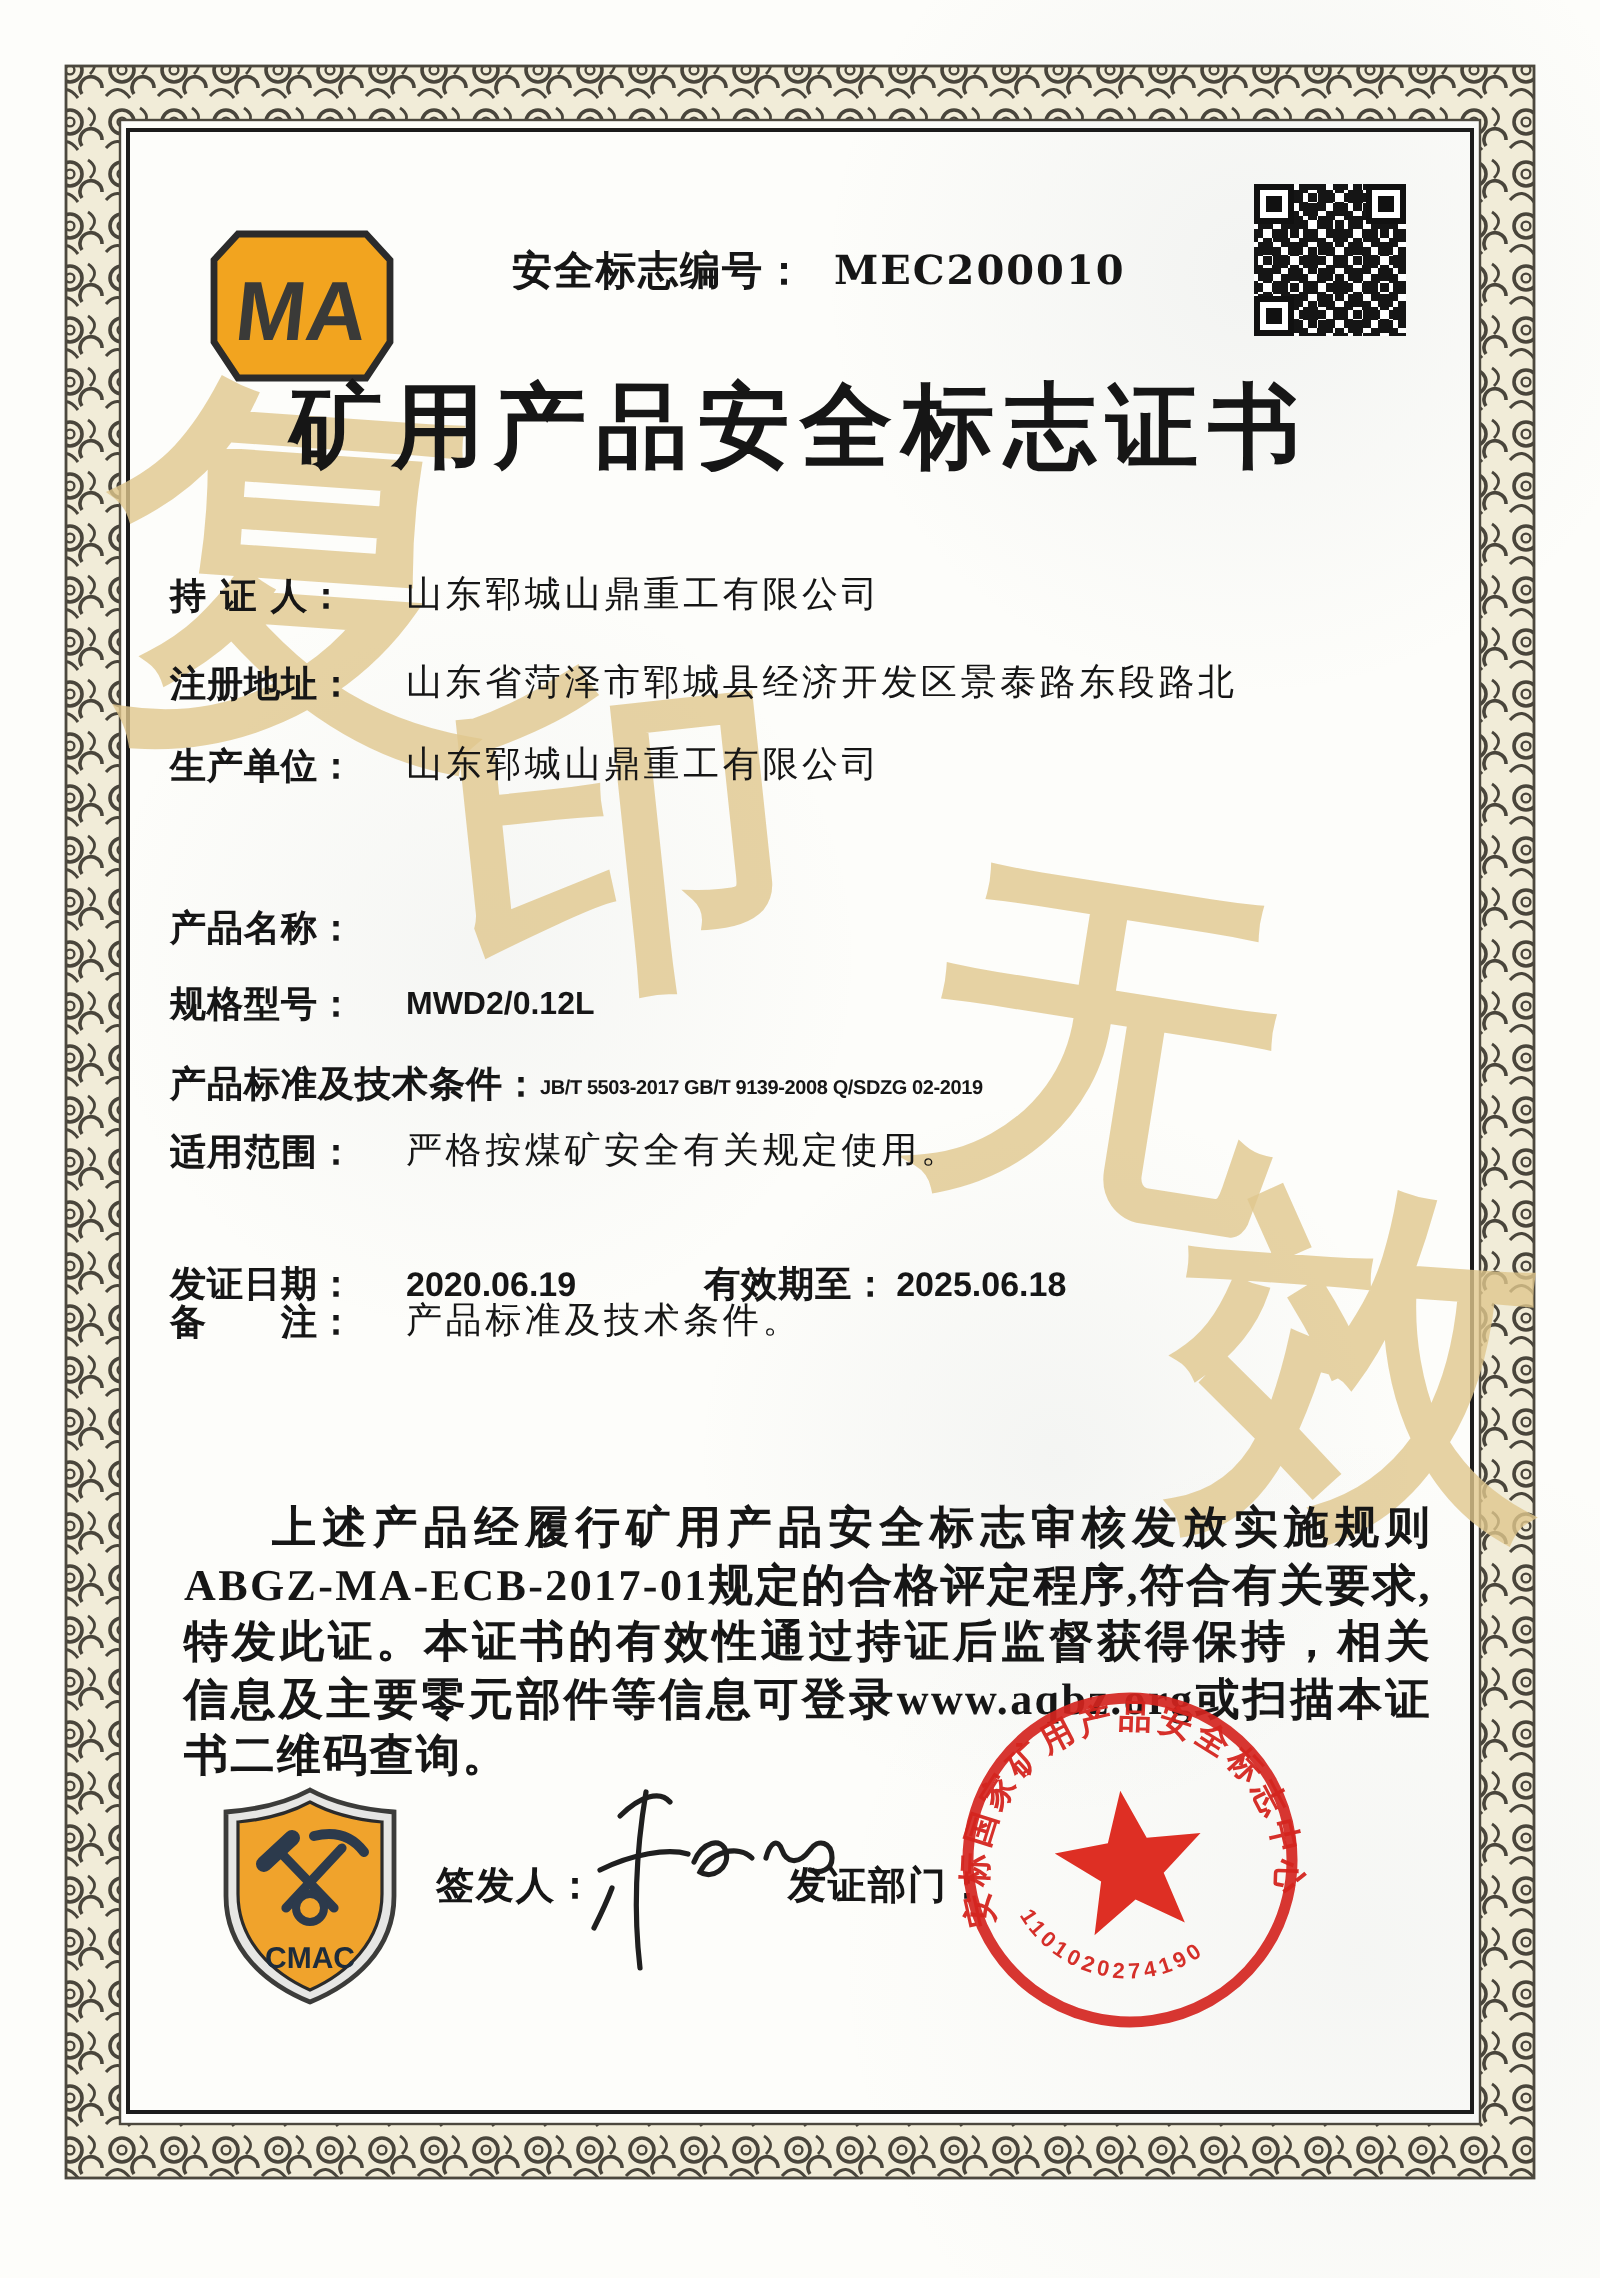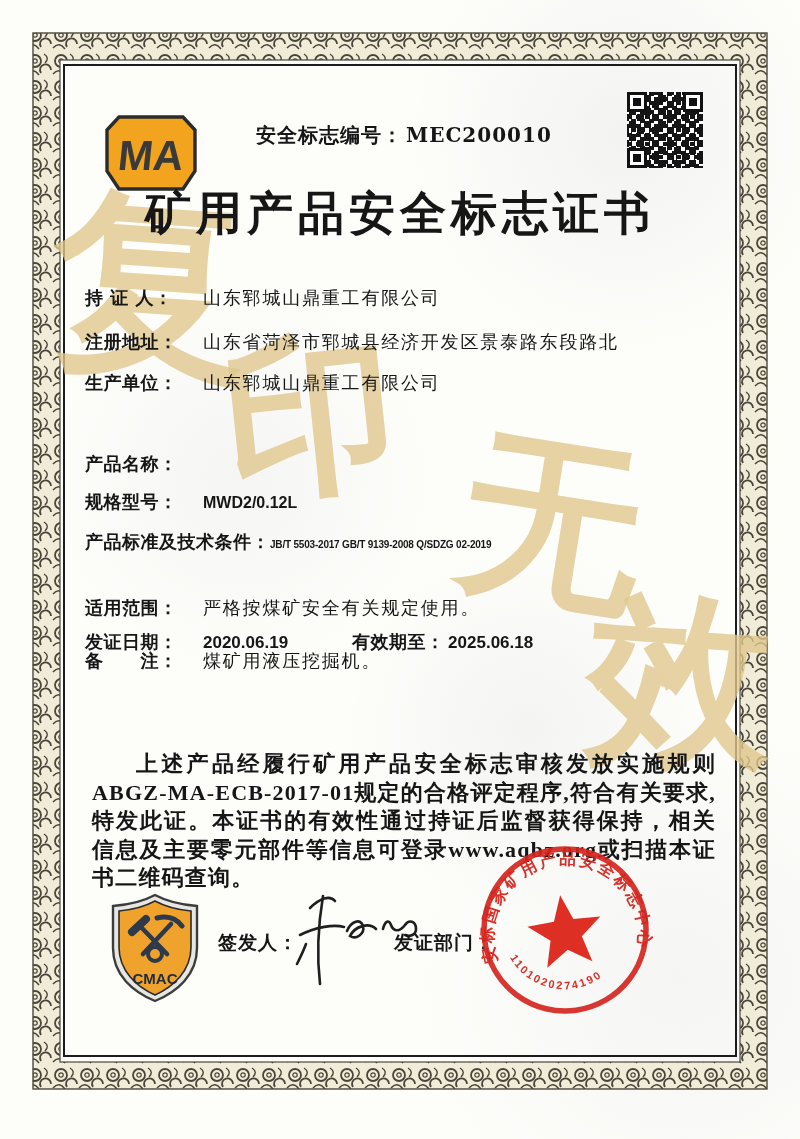--- a/index.html
+++ b/index.html
@@ -16,21 +16,21 @@
 
   
   .wm{position:absolute;z-index:1;color:rgba(224,199,141,.8);font-weight:700;
       font-family:"DejaVu Serif", serif;line-height:1;pointer-events:none;}
 
   .content{position:absolute;inset:0;z-index:2;}
 
   
   .hdr{left:256px;top:122px;font-size:20px;white-space:nowrap;}
   .hdr .lblh{font-weight:700;letter-spacing:1px;}
-  .hdr .num{margin-left:3px;font-weight:600;letter-spacing:1px;}
+  .hdr .num{margin-left:14px;font-weight:600;letter-spacing:1px;}
 
   .title{left:0;right:0;top:183px;text-align:center;font-size:46px;font-weight:900;
          letter-spacing:5px;white-space:nowrap;}
 
   
   .row{position:absolute;left:85px;right:72px;display:flex;align-items:flex-start;}
   .lbl{font-weight:700;font-size:18px;letter-spacing:.5px;flex:0 0 118px;white-space:nowrap;}
   .row.wide .lbl{flex:0 0 176px;}
   .val{font-size:18px;font-weight:400;letter-spacing:1.8px;white-space:pre-line;line-height:24px;}
   .val.code{font-family:"Liberation Sans", sans-serif;font-weight:700;font-size:16px;letter-spacing:0;padding-top:1px;}
@@ -115,37 +115,37 @@
       <span class="lbl">产品名称：</span>
     </div>
     <div class="row" style="top:490px">
       <span class="lbl">规格型号：</span>
       <span class="val code">MWD2/0.12L</span>
     </div>
     <div class="row wide" style="top:530px">
       <span class="lbl">产品标准及技术条件：</span>
       <span class="val code small">JB/T 5503-2017 GB/T 9139-2008 Q/SDZG 02-2019</span>
     </div>
-    <div class="row" style="top:596px">
+    <div class="row" style="top:564px">
       <span class="lbl">适用范围：</span>
       <span class="val">严格按煤矿安全有关规定使用。</span>
     </div>
 
     <div class="row" style="top:630px">
       <span class="lbl">发证日期：</span>
       <span class="val code" style="font-size:17px">2020.06.19</span>
       <span class="pair2">
         <span class="lbl">有效期至：</span>
         <span class="val code" style="font-size:17px">2025.06.18</span>
       </span>
     </div>
 
     <div class="row" style="top:649px">
       <span class="lbl">备　　注：</span>
-      <span class="val">煤矿用液压挖掘机。</span>
+      <span class="val">产品标准及技术条件。</span>
     </div>
 
     <div class="statement">上述产品经履行矿用产品安全标志审核发放实施规则ABGZ-MA-ECB-2017-01规定的合格评定程序,符合有关要求,特发此证。本证书的有效性通过持证后监督获得保持，相关信息及主要零元部件等信息可登录www.aqbz.org或扫描本证书二维码查询。</div>
 
     <svg class="abs" style="left:107px;top:892px;" width="96" height="112" viewBox="0 0 96 112">
       <path d="M48,3 C61,10 77,13 90,14 L90,56 C90,83 70,100 48,109 C26,100 6,83 6,56 L6,14 C19,13 35,10 48,3 Z" fill="#e6e6e4" stroke="#3c3c3a" stroke-width="2.4"></path>
       <path d="M48,9 C59,15 73,18 84,19 L84,55 C84,79 66,95 48,103 C30,95 12,79 12,55 L12,19 C23,18 37,15 48,9 Z" fill="#f0a32c" stroke="#2b2b2b" stroke-width="1.6"></path>
       <g stroke="#2c3a4c" stroke-linecap="round" fill="none">
         <path d="M33,34 L60,62" stroke-width="4.6"></path>
         <path d="M25,40 L39,27" stroke-width="8"></path>

